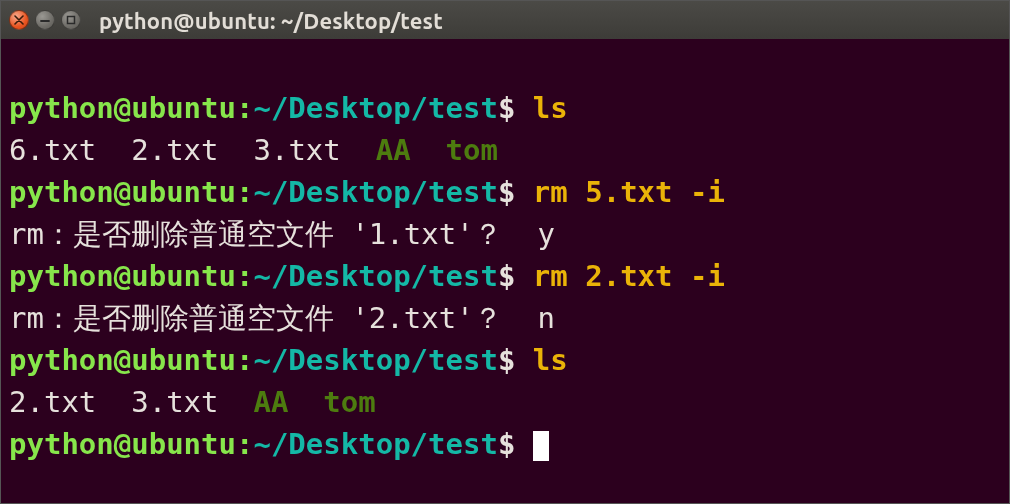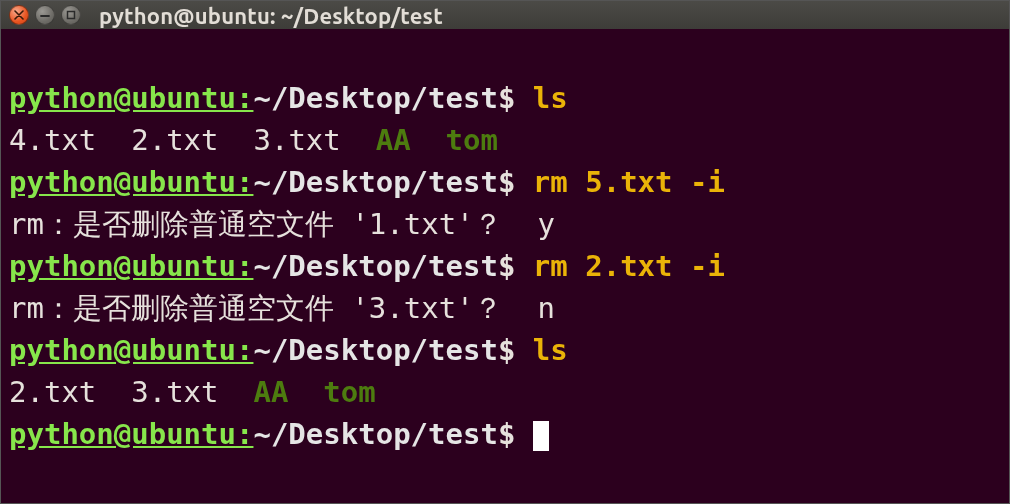--- a/index.html
+++ b/index.html
@@ -6,21 +6,21 @@
   html, body { width: 1010px; height: 504px; overflow: hidden; font-family: "DejaVu Sans Mono", "Ubuntu Mono", monospace; }
   .window {
     width: 1010px;
     height: 504px;
     background: #2c001e;
     border: 1px solid #555;
     display: flex;
     flex-direction: column;
   }
   .titlebar {
-    height: 28px;
+    height: 38px;
     background: linear-gradient(to bottom, #4b4a46, #3d3c38);
     display: flex;
     align-items: center;
     padding: 0 8px;
     gap: 6px;
     flex: 0 0 auto;
   }
   .win-btn {
     width: 20px; height: 20px;
     border-radius: 50%;
@@ -43,22 +43,22 @@
   }
   .terminal {
     flex: 1 1 auto;
     padding: 6px 8px 4px 8px;
     font-size: 29px;
     line-height: 1.45;
     font-weight: bold;
     white-space: pre;
     color: #e6e1dc;
   }
-  .user   { color: #87e64b; text-decoration: underline; }
-  .path   { color: #e5e5e5; }
+  .user   { color: #87e64b; }
+  .path   { color: #14b8a6; }
   .dollar { color: #e6e1dc; }
   .cmd    { color: #eab308; }
   .dir    { color: #4d7c0f; }
   .file   { color: #e6e1dc; font-weight: normal; }
   .plain  { color: #e6e1dc; font-weight: normal; margin-top: 39px; }
   .cursor {
     display: inline-block;
     width: 16px; height: 30px;
     background: #ffffff;
     vertical-align: text-bottom;
@@ -82,22 +82,22 @@
     <div class="win-btn btn-max">
       <svg width="10" height="10" viewBox="0 0 10 10">
           <rect x="1.5" y="1.5" width="7" height="7" fill="none" stroke="#2a2a2a" stroke-width="1.5"></rect>
         </svg>
     </div>
     <div class="title-text">python@ubuntu: ~/Desktop/test</div>
   </div>
 
   <div class="terminal">
 <span class="user">python@ubuntu</span><span class="user">:</span><span class="path">~/Desktop/test</span><span class="dollar">$</span> <span class="cmd">ls</span>
-<span class="file">4.txt</span>  <span class="file">2.txt</span>  <span class="file">3.txt</span>  <span class="dir">AA</span>  <span class="dir">tom</span>
+<span class="file">6.txt</span>  <span class="file">2.txt</span>  <span class="file">3.txt</span>  <span class="dir">AA</span>  <span class="dir">tom</span>
 <span class="user">python@ubuntu</span><span class="user">:</span><span class="path">~/Desktop/test</span><span class="dollar">$</span> <span class="cmd">rm 5.txt -i</span>
 <span class="plain">rm：是否删除普通空文件 '1.txt'？ </span> <span class="plain">y</span>
 <span class="user">python@ubuntu</span><span class="user">:</span><span class="path">~/Desktop/test</span><span class="dollar">$</span> <span class="cmd">rm 2.txt -i</span>
-<span class="plain">rm：是否删除普通空文件 '3.txt'？ </span> <span class="plain">n</span>
+<span class="plain">rm：是否删除普通空文件 '2.txt'？ </span> <span class="plain">n</span>
 <span class="user">python@ubuntu</span><span class="user">:</span><span class="path">~/Desktop/test</span><span class="dollar">$</span> <span class="cmd">ls</span>
 <span class="file">2.txt</span>  <span class="file">3.txt</span>  <span class="dir">AA</span>  <span class="dir">tom</span>
 <span class="user">python@ubuntu</span><span class="user">:</span><span class="path">~/Desktop/test</span><span class="dollar">$</span> <span class="cursor"></span>
   </div>
 </div>
 
 </body></html>

